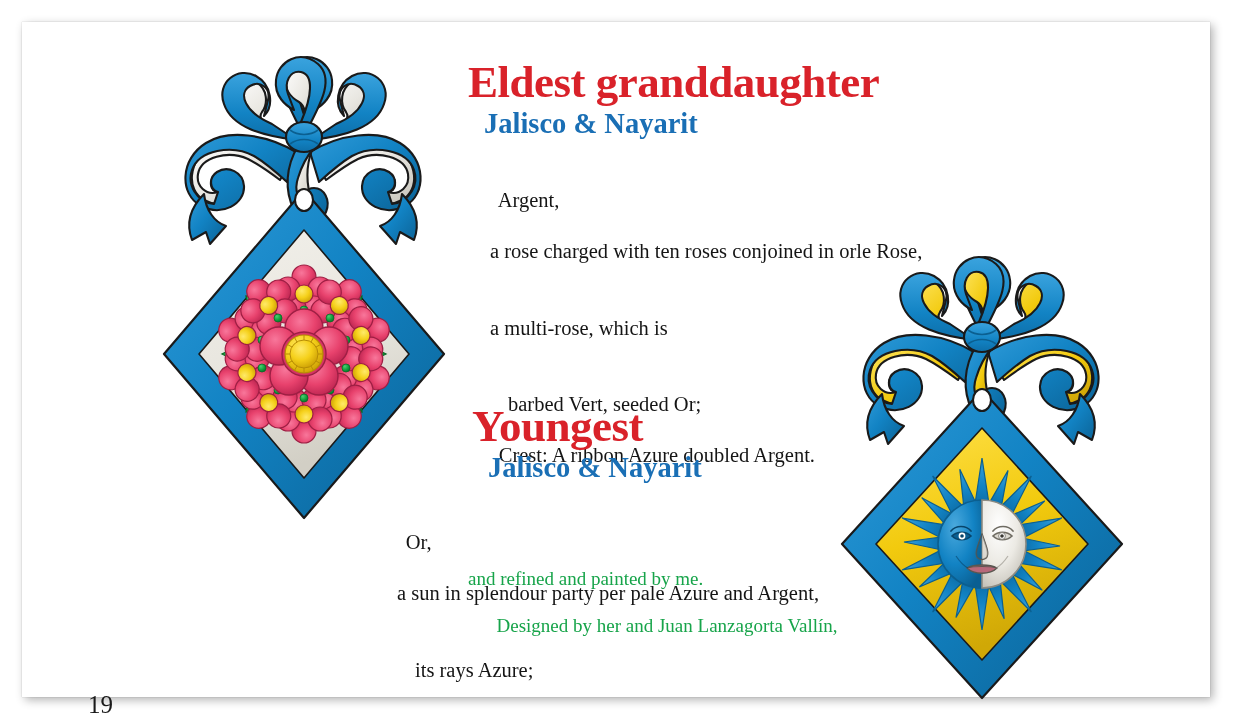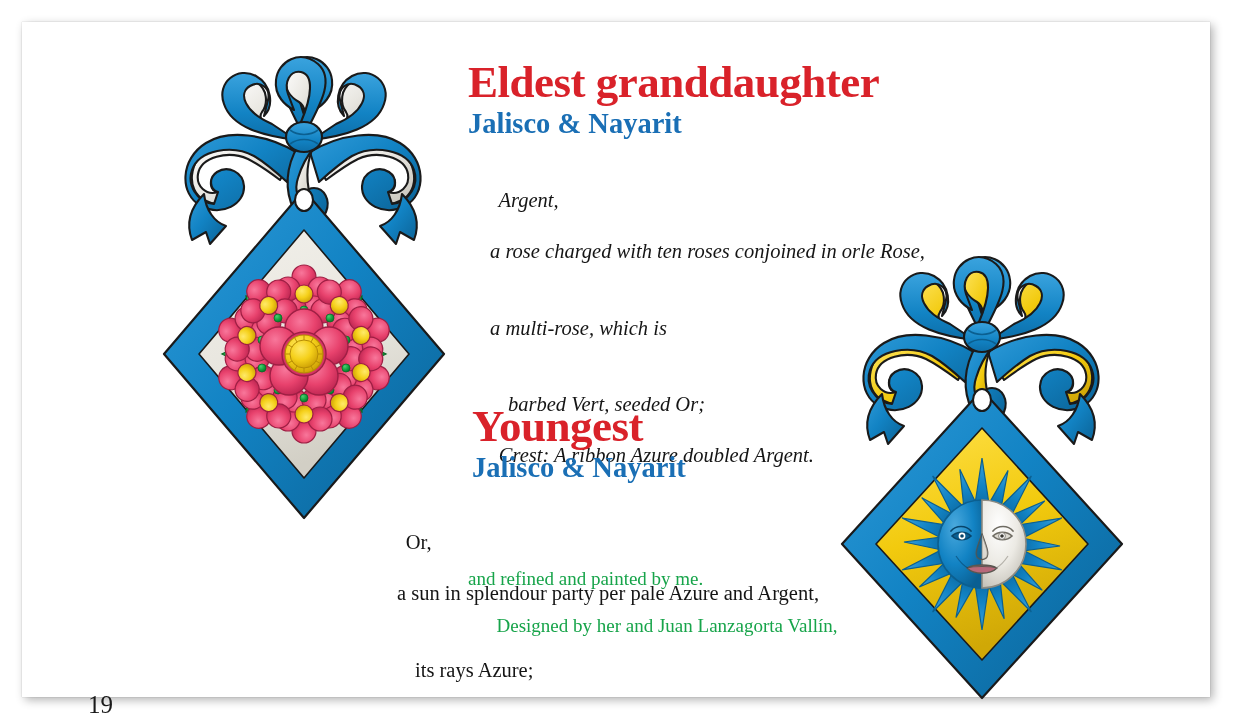--- a/index.html
+++ b/index.html
@@ -31,21 +31,21 @@
     font-weight: bold;
     line-height: 1.02;
     letter-spacing: -0.5px;
     margin: 0;
     font-family: Liberation Serif, serif;
   }
   .title-blue {
     color: #1a6fb5;
     font-weight: bold;
     line-height: 1.05;
-    margin: 0;
+    margin: 16px;
   }
   .blazon {
     color: #151515;
     font-size: 20.5px;
     line-height: 1.245;
     margin: 0;
     white-space: pre;
   }
   .credit {
     color: #17a44a;
@@ -58,21 +58,21 @@
   .indent2 { display: block; padding-left: 40px; }
 
   #sec1 {
     position: absolute;
     left: 446px;
     top: 38px;
     width: 540px;
   }
   #sec1 .title-red { font-size: 45px; }
   #sec1 .title-blue { font-size: 28.5px; margin-top: 3px; }
-  #sec1 .blazon { margin-top: 24px; font-style: italic; }
+  #sec1 .blazon { margin-top: 24px; }
   #sec1 .credit { margin-top: 25px; }
 
   #sec2 {
     position: absolute;
     left: 353px;
     top: 382px;
     width: 520px;
   }
   #sec2 .title-red {
     font-size: 45px;

